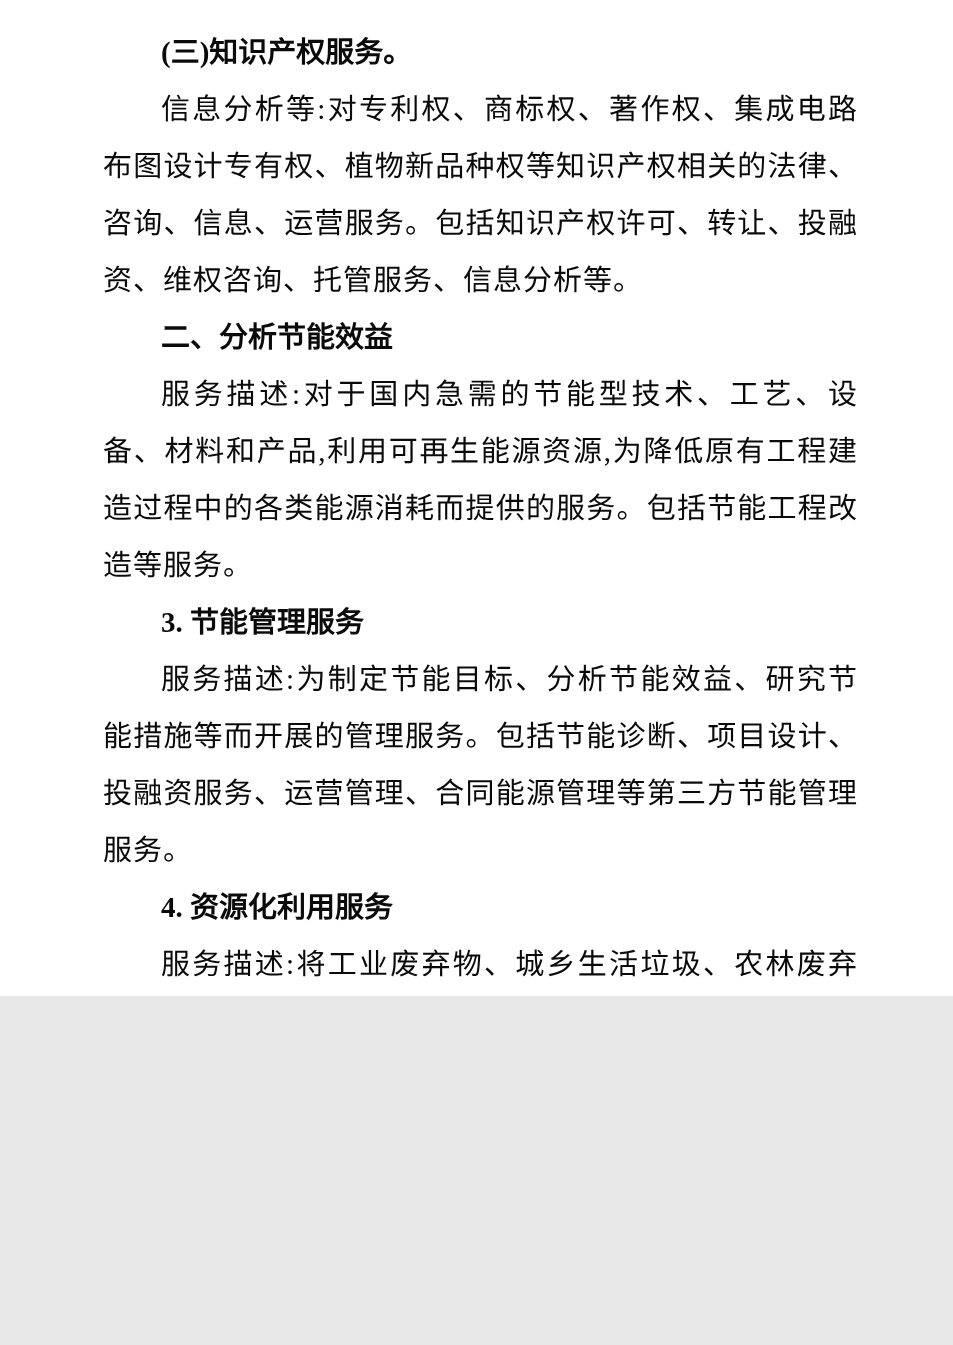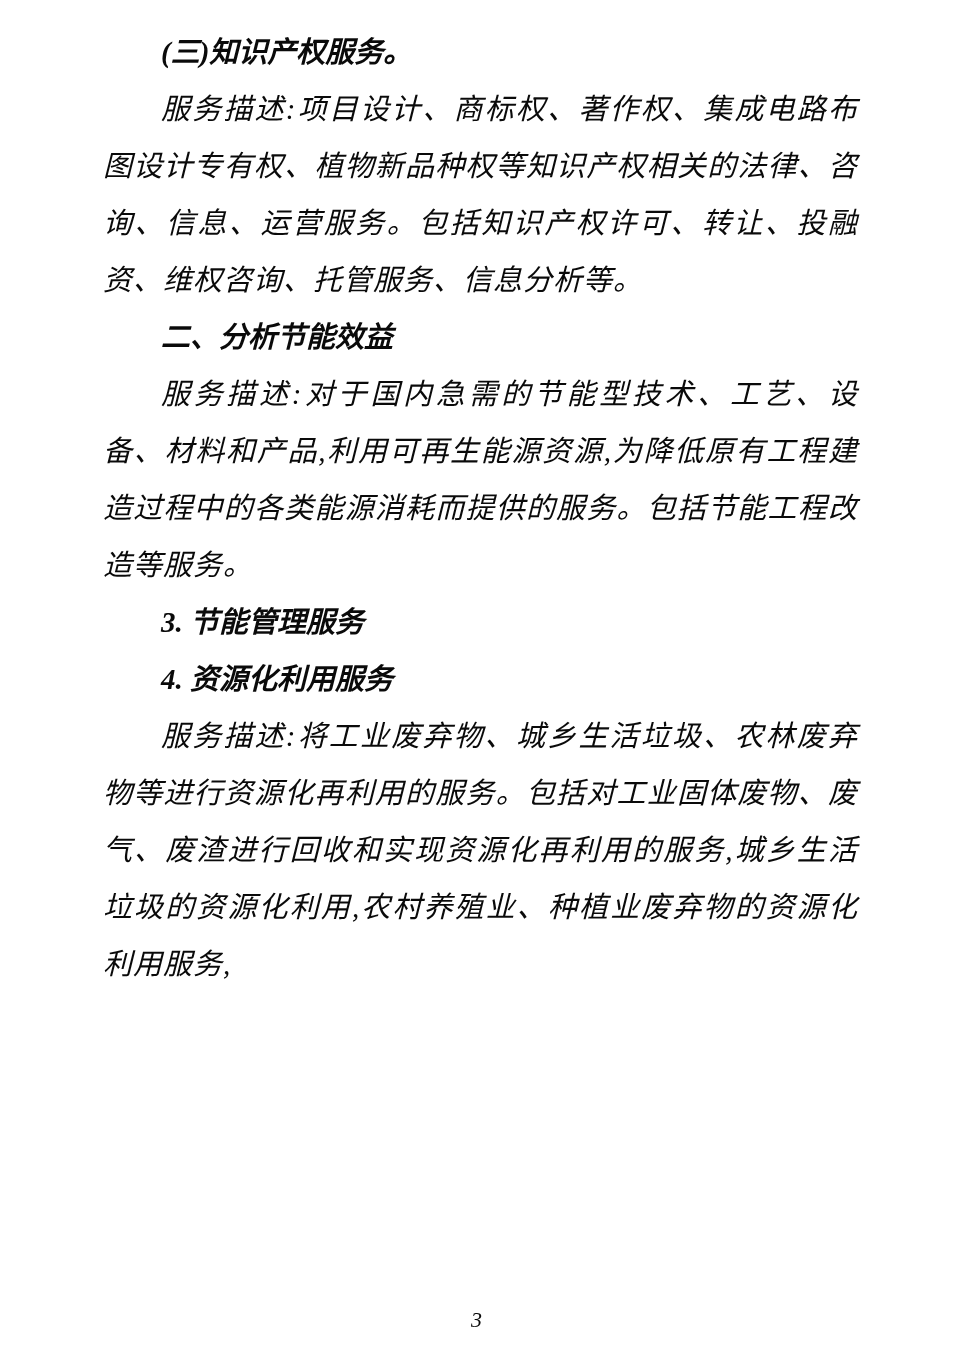--- a/index.html
+++ b/index.html
@@ -4,27 +4,26 @@
 <style>
   * { box-sizing: border-box; }
   html, body {
     margin: 0;
     padding: 0;
     background: #e8e8e8;
   }
   .page {
     position: relative;
     width: 953px;
-    height: 1345px;
+    height: 996px;
     margin: 0 auto;
     background: #ffffff;
     overflow: hidden;
     color: #0a0a0a;
     font-family: "Liberation Serif", "DejaVu Serif", serif;
-    font-style: italic;
   }
   .content {
     position: absolute;
     left: 103px;
     top: 24px;
     width: 755px;
   }
   .content p {
     margin: 0;
     font-size: 29px;
@@ -56,21 +55,22 @@
     line-height: 30px;
     color: #0a0a0a;
   }
 </style>
 </head>
 <body>
 
 <div class="page">
   <div class="content">
     <p class="h-serif">(三)知识产权服务。</p>
-    <p class="body-par">服务描述:项目设计、商标权、著作权、集成电路布图设计专有权、植物新品种权等知识产权相关的法律、咨询、信息、运营服务。包括知识产权许可、转让、投融资、维权咨询、托管服务、信息分析等。</p>
+    <p class="body-par">信息分析等:对专利权、商标权、著作权、集成电路布图设计专有权、植物新品种权等知识产权相关的法律、咨询、信息、运营服务。包括知识产权许可、转让、投融资、维权咨询、托管服务、信息分析等。</p>
     <p class="h-sans">二、分析节能效益</p>
     <p class="body-par">服务描述:对于国内急需的节能型技术、工艺、设备、材料和产品,利用可再生能源资源,为降低原有工程建造过程中的各类能源消耗而提供的服务。包括节能工程改造等服务。</p>
     <p class="h-serif">3. 节能管理服务</p>
+    <p class="body-par">服务描述:为制定节能目标、分析节能效益、研究节能措施等而开展的管理服务。包括节能诊断、项目设计、投融资服务、运营管理、合同能源管理等第三方节能管理服务。</p>
     <p class="h-serif">4. 资源化利用服务</p>
     <p class="body-par">服务描述:将工业废弃物、城乡生活垃圾、农林废弃物等进行资源化再利用的服务。包括对工业固体废物、废气、废渣进行回收和实现资源化再利用的服务,城乡生活垃圾的资源化利用,农村养殖业、种植业废弃物的资源化利用服务,</p>
   </div>
   <div class="page-number">3</div>
 </div>
 
 </body></html>

